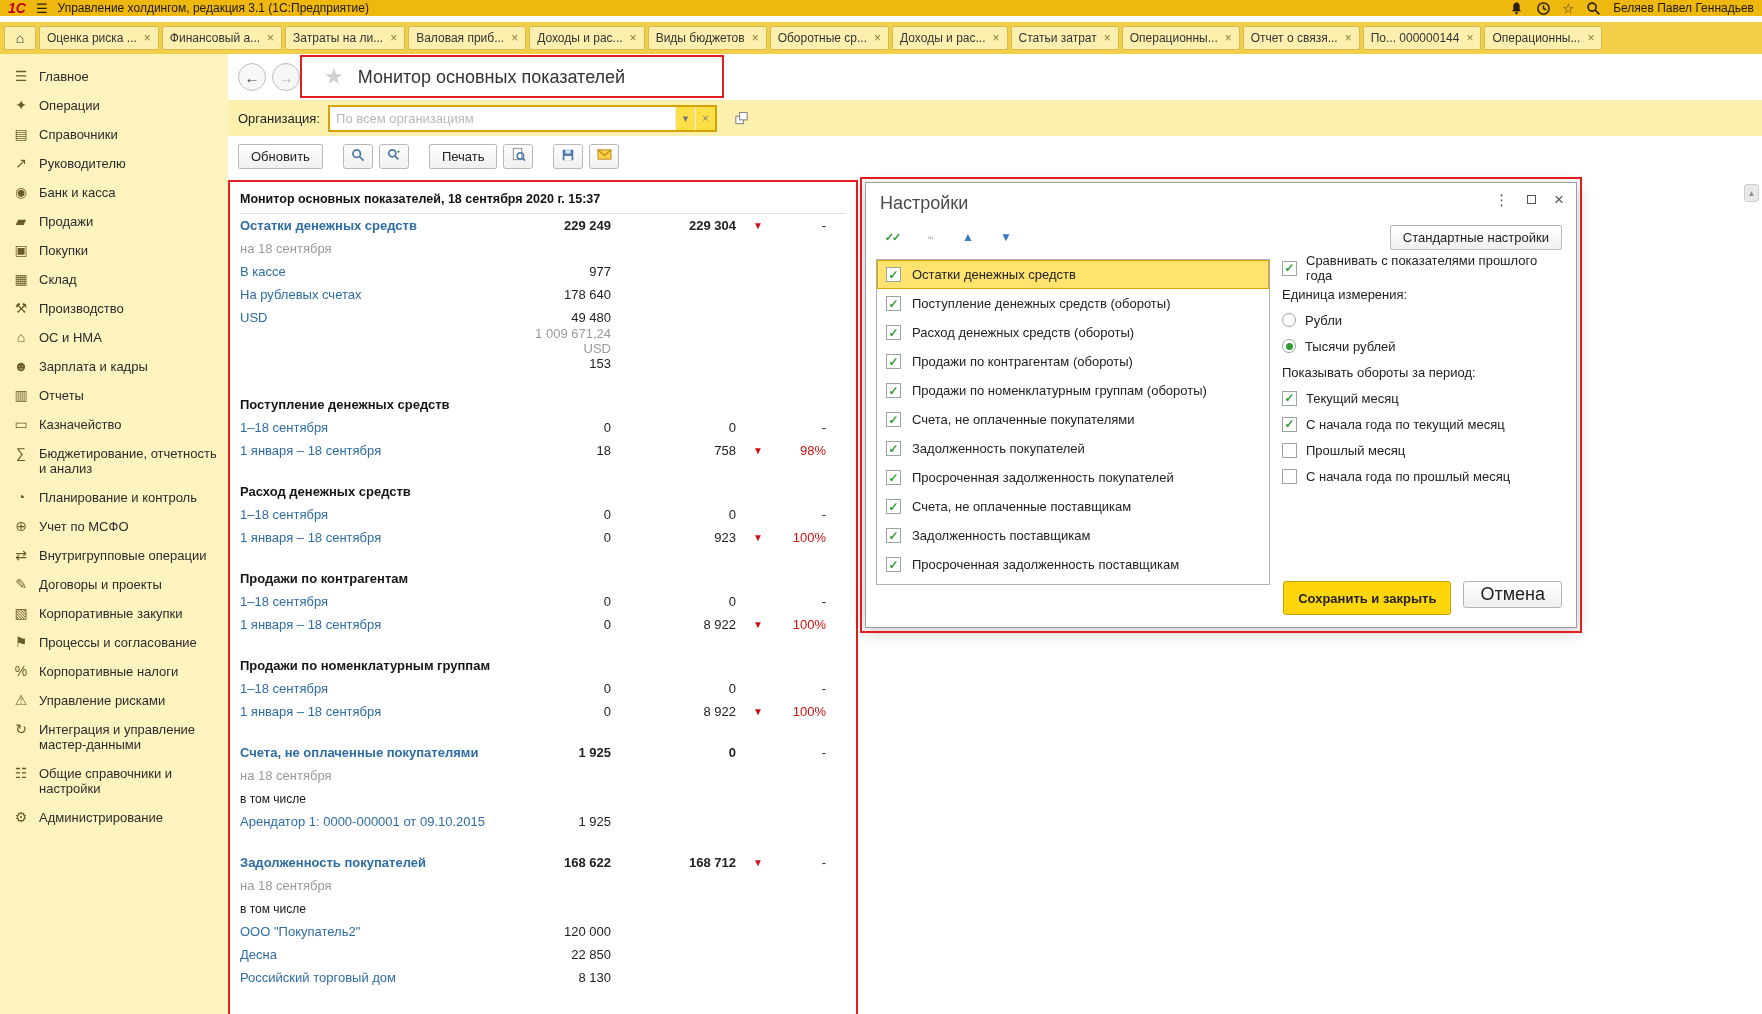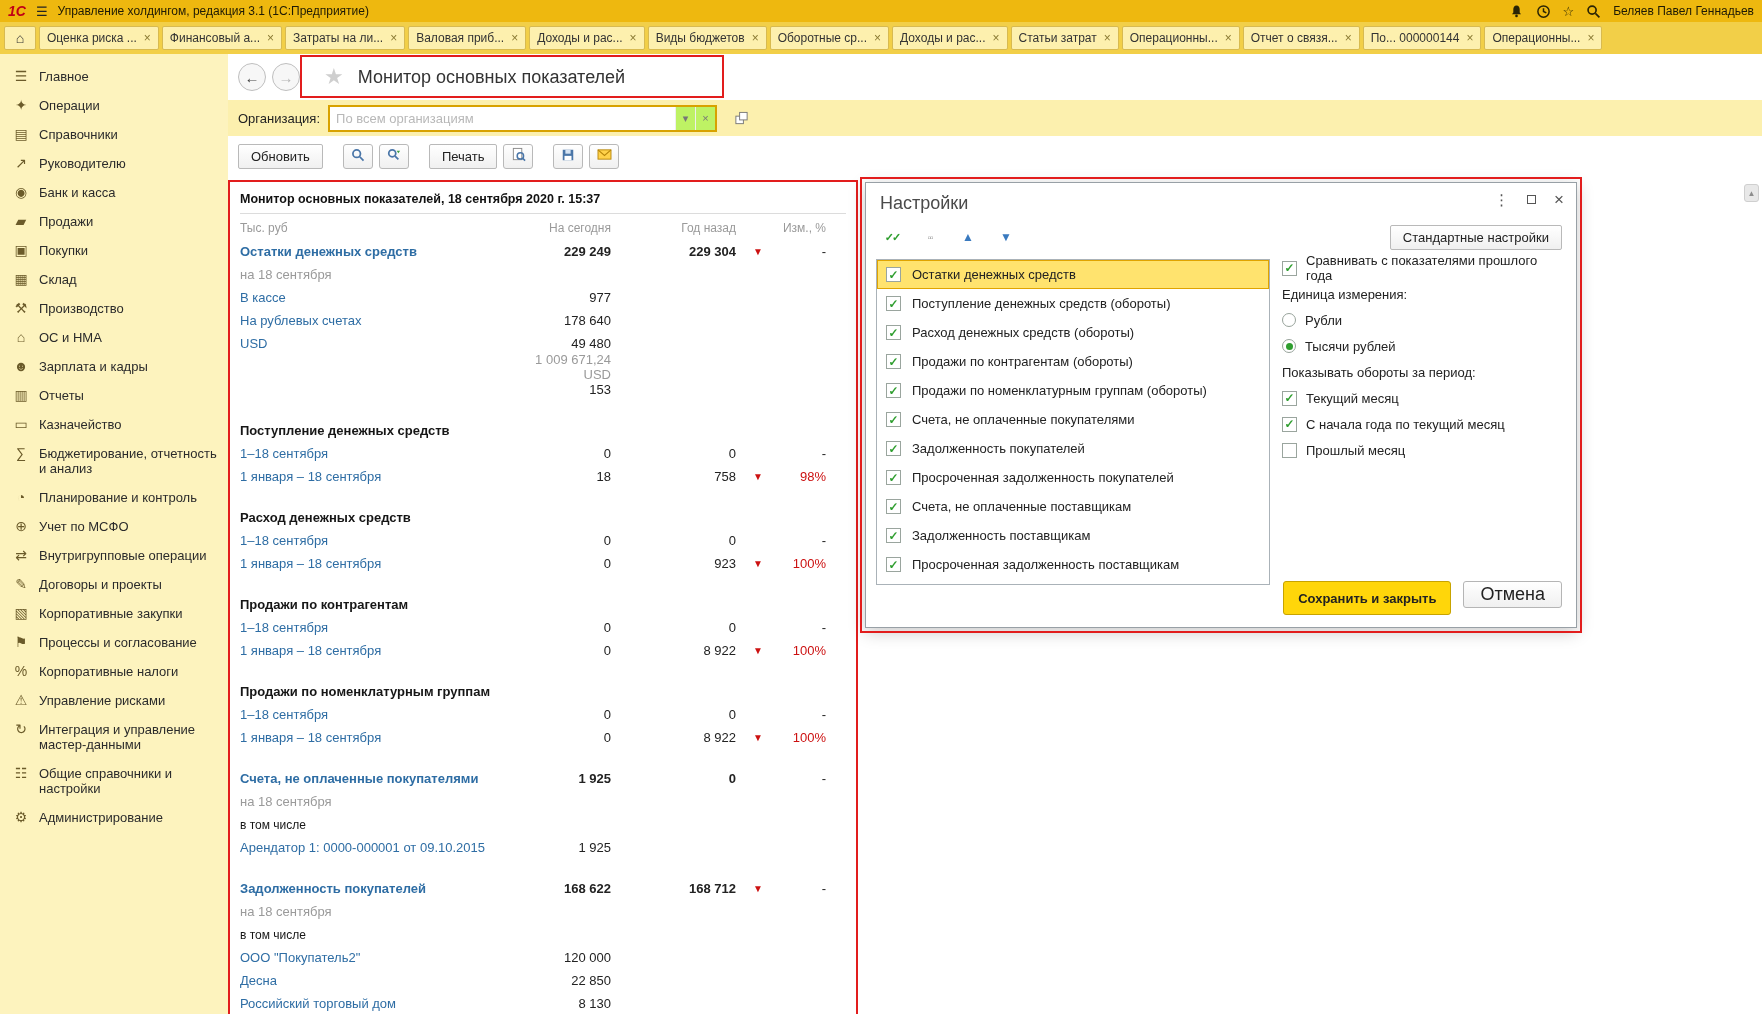--- a/index.html
+++ b/index.html
@@ -7,21 +7,21 @@
     --sidebar:#fdf3be; --orgrow:#fcf0ae; --link:#2e6da4; --neg:#cc1111;
     --annotation:#e21d1d; --green:#2f9e2f; --save:#ffd60a; --select:#ffe36e;
     --gold:#d8a200;
   }
   *{box-sizing:border-box}
   html,body{margin:0;padding:0}
   body{width:1762px;height:1014px;overflow:hidden;background:#fff;
        font-family:"Liberation Sans",sans-serif;font-size:13px;color:#222;position:relative}
 
   
-  .topbar{position:absolute;left:0;top:0;width:1762px;height:22px;background:var(--topbar);
+  .topbar{position:absolute;left:0;top:0;width:1762px;height:16px;background:var(--topbar);
           display:flex;align-items:center;padding:0 8px;gap:10px}
   .logo{color:#c00016;font-weight:bold;font-style:italic;font-size:14px}
   .hamburger{font-size:13px;color:#222}
   .tb-title{font-size:12px;color:#1e1a05;white-space:nowrap}
   .tb-right{margin-left:auto;display:flex;align-items:center;gap:12px;white-space:nowrap}
   .tb-ic{font-size:13px;color:#2a2405;display:flex;align-items:center}
   .tb-user{font-size:12px;color:#1e1a05}
 
   
   .tabbar{position:absolute;left:0;top:22px;width:1762px;height:32px;background:var(--tabbar);
@@ -45,21 +45,21 @@
   .nav-btn{width:28px;height:28px;border-radius:50%;border:1px solid #bfbfbf;background:#f7f7f7;
            display:flex;align-items:center;justify-content:center;font-size:15px;color:#444}
   .nav-btn.disabled{color:#b5b5b5}
   .star{font-size:22px;color:#cfcfcf;margin-left:18px}
   .page-title{font-size:18px;color:#333;margin-left:8px}
   .annot{position:absolute;border:2px solid var(--annotation);pointer-events:none;z-index:9}
   .annot-title{left:72px;top:1px;width:424px;height:43px}
 
   .orgrow{position:absolute;left:0;top:46px;width:100%;height:36px;background:var(--orgrow);
           display:flex;align-items:center;padding-left:10px;gap:8px}
-  .org-group{display:flex;align-items:flex-start;background:#bef264;border:2px solid var(--gold);height:27px}
+  .org-group{display:flex;align-items:flex-start;background:#fde047;border:2px solid var(--gold);height:27px}
   .org-input{border:none;outline:none;width:345px;height:23px;padding:0 6px;font-size:13px;
              font-family:"Liberation Sans",sans-serif;color:#333}
   .org-input::placeholder{color:#b8b8b8}
   .org-btn{width:20px;height:23px;display:flex;align-items:center;justify-content:center;color:#777;
            font-size:11px;border-left:1px solid #eee}
   .org-open{width:24px;height:24px;display:flex;align-items:center;justify-content:center;margin-left:4px}
 
   .toolbar{position:absolute;left:0;top:82px;width:100%;height:40px;background:#fff;display:flex;
            align-items:center;gap:6px;padding-left:10px}
   .btn{height:25px;border:1px solid #b9b9b9;background:linear-gradient(#ffffff,#f0f0f0);border-radius:2px;
@@ -392,27 +392,20 @@
         <svg width="15" height="13" viewBox="0 0 16 14">
             <rect x="1" y="2" width="14" height="10" fill="#ffd24a" stroke="#b8860b"></rect>
             <path d="M1 2 L8 8 L15 2" fill="none" stroke="#b8860b" stroke-width="1.2"></path>
           </svg>
       </span>
     </div>
   </div>
 
   <div class="report">
     <div class="report-header">Монитор основных показателей, 18 сентября 2020 г. 15:37</div>
-    <div class="cols">
-      <div class="c-label">Тыс. руб</div>
-      <div class="c-today">На сегодня</div>
-      <div class="c-year">Год назад</div>
-      <div class="c-arrow"></div>
-      <div class="c-pct">Изм., %</div>
-    </div>
     <div>
         <div class="r-row sec-link">
           <div class="c-label">Остатки денежных средств</div>
           <div class="c-today">229 249</div>
           <div class="c-year">229 304</div>
           <div class="c-arrow arrow-down">▼</div>
           <div class="c-pct">-</div>
         </div>
         <div class="r-row sub">
           <div class="c-label">на 18 сентября</div>
@@ -720,20 +713,24 @@
             <span>Текущий месяц</span>
           </div>
           <div class="d-row">
             <span class="cb">✓</span>
             <span>С начала года по текущий месяц</span>
           </div>
           <div class="d-row">
             <span class="cb"></span>
             <span>Прошлый месяц</span>
           </div>
+          <div class="d-row">
+            <span class="cb"></span>
+            <span>С начала года по прошлый месяц</span>
+          </div>
         </div>
     </div>
 
     <div class="d-buttons">
       <div class="save-btn">Сохранить и закрыть</div>
       <div class="cancel-btn">Отмена</div>
     </div>
   </div>
 
 </div>

